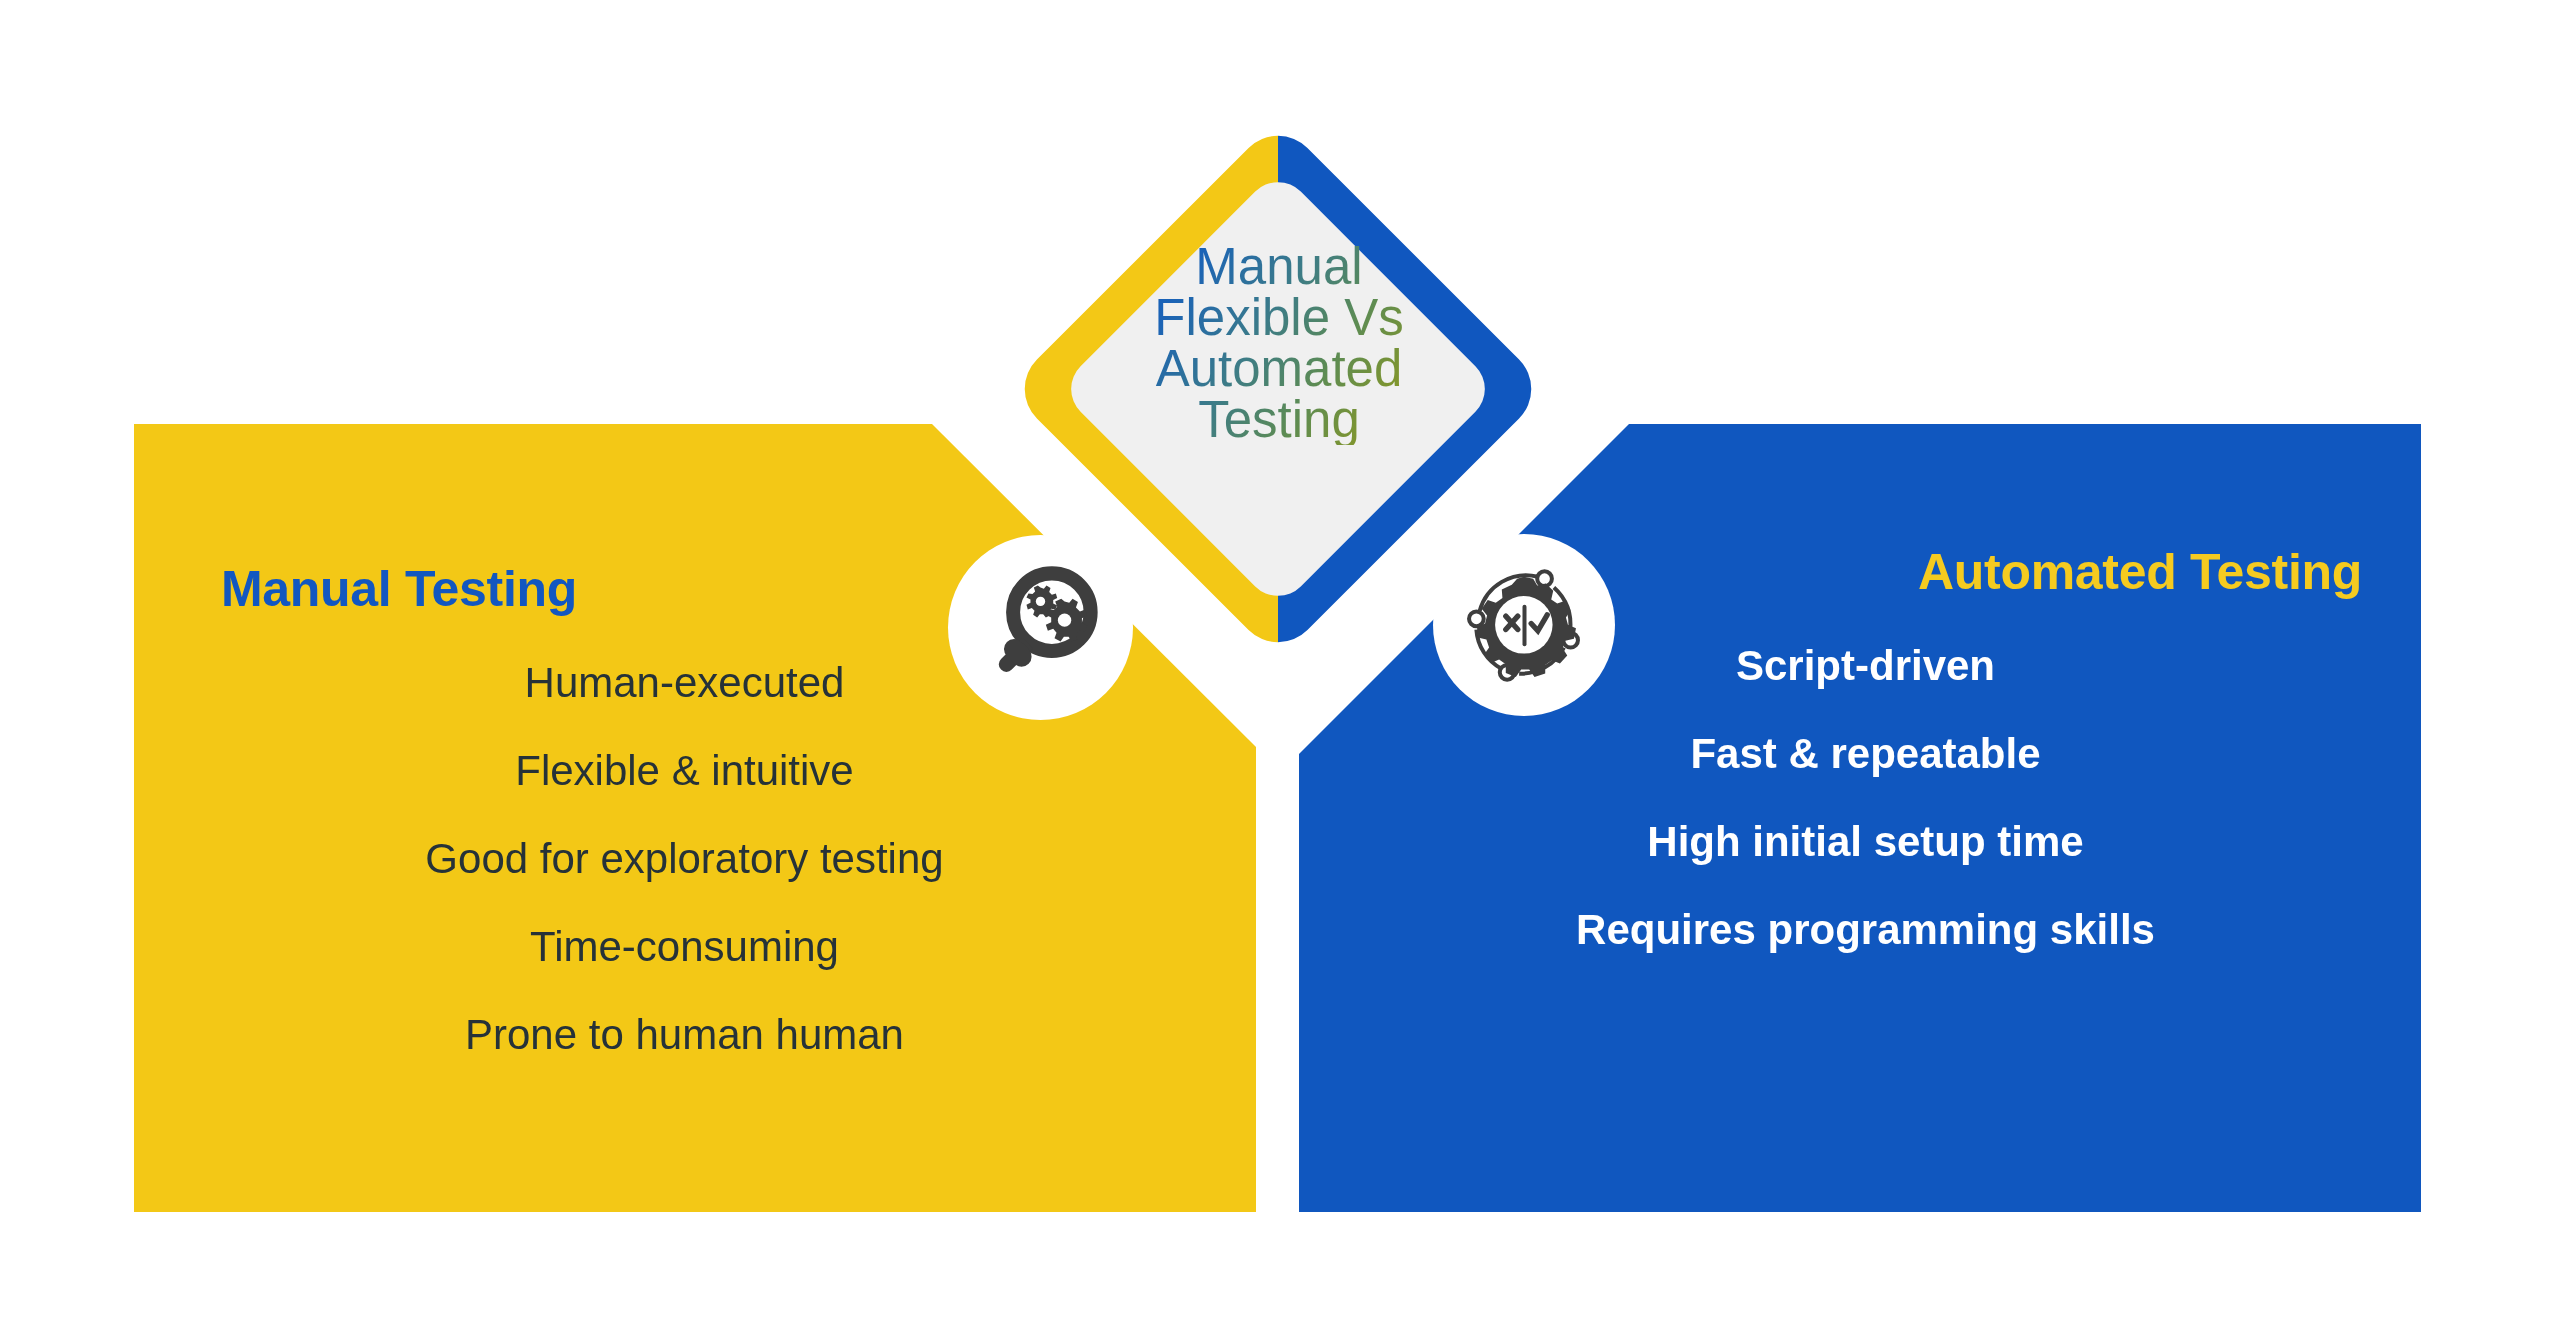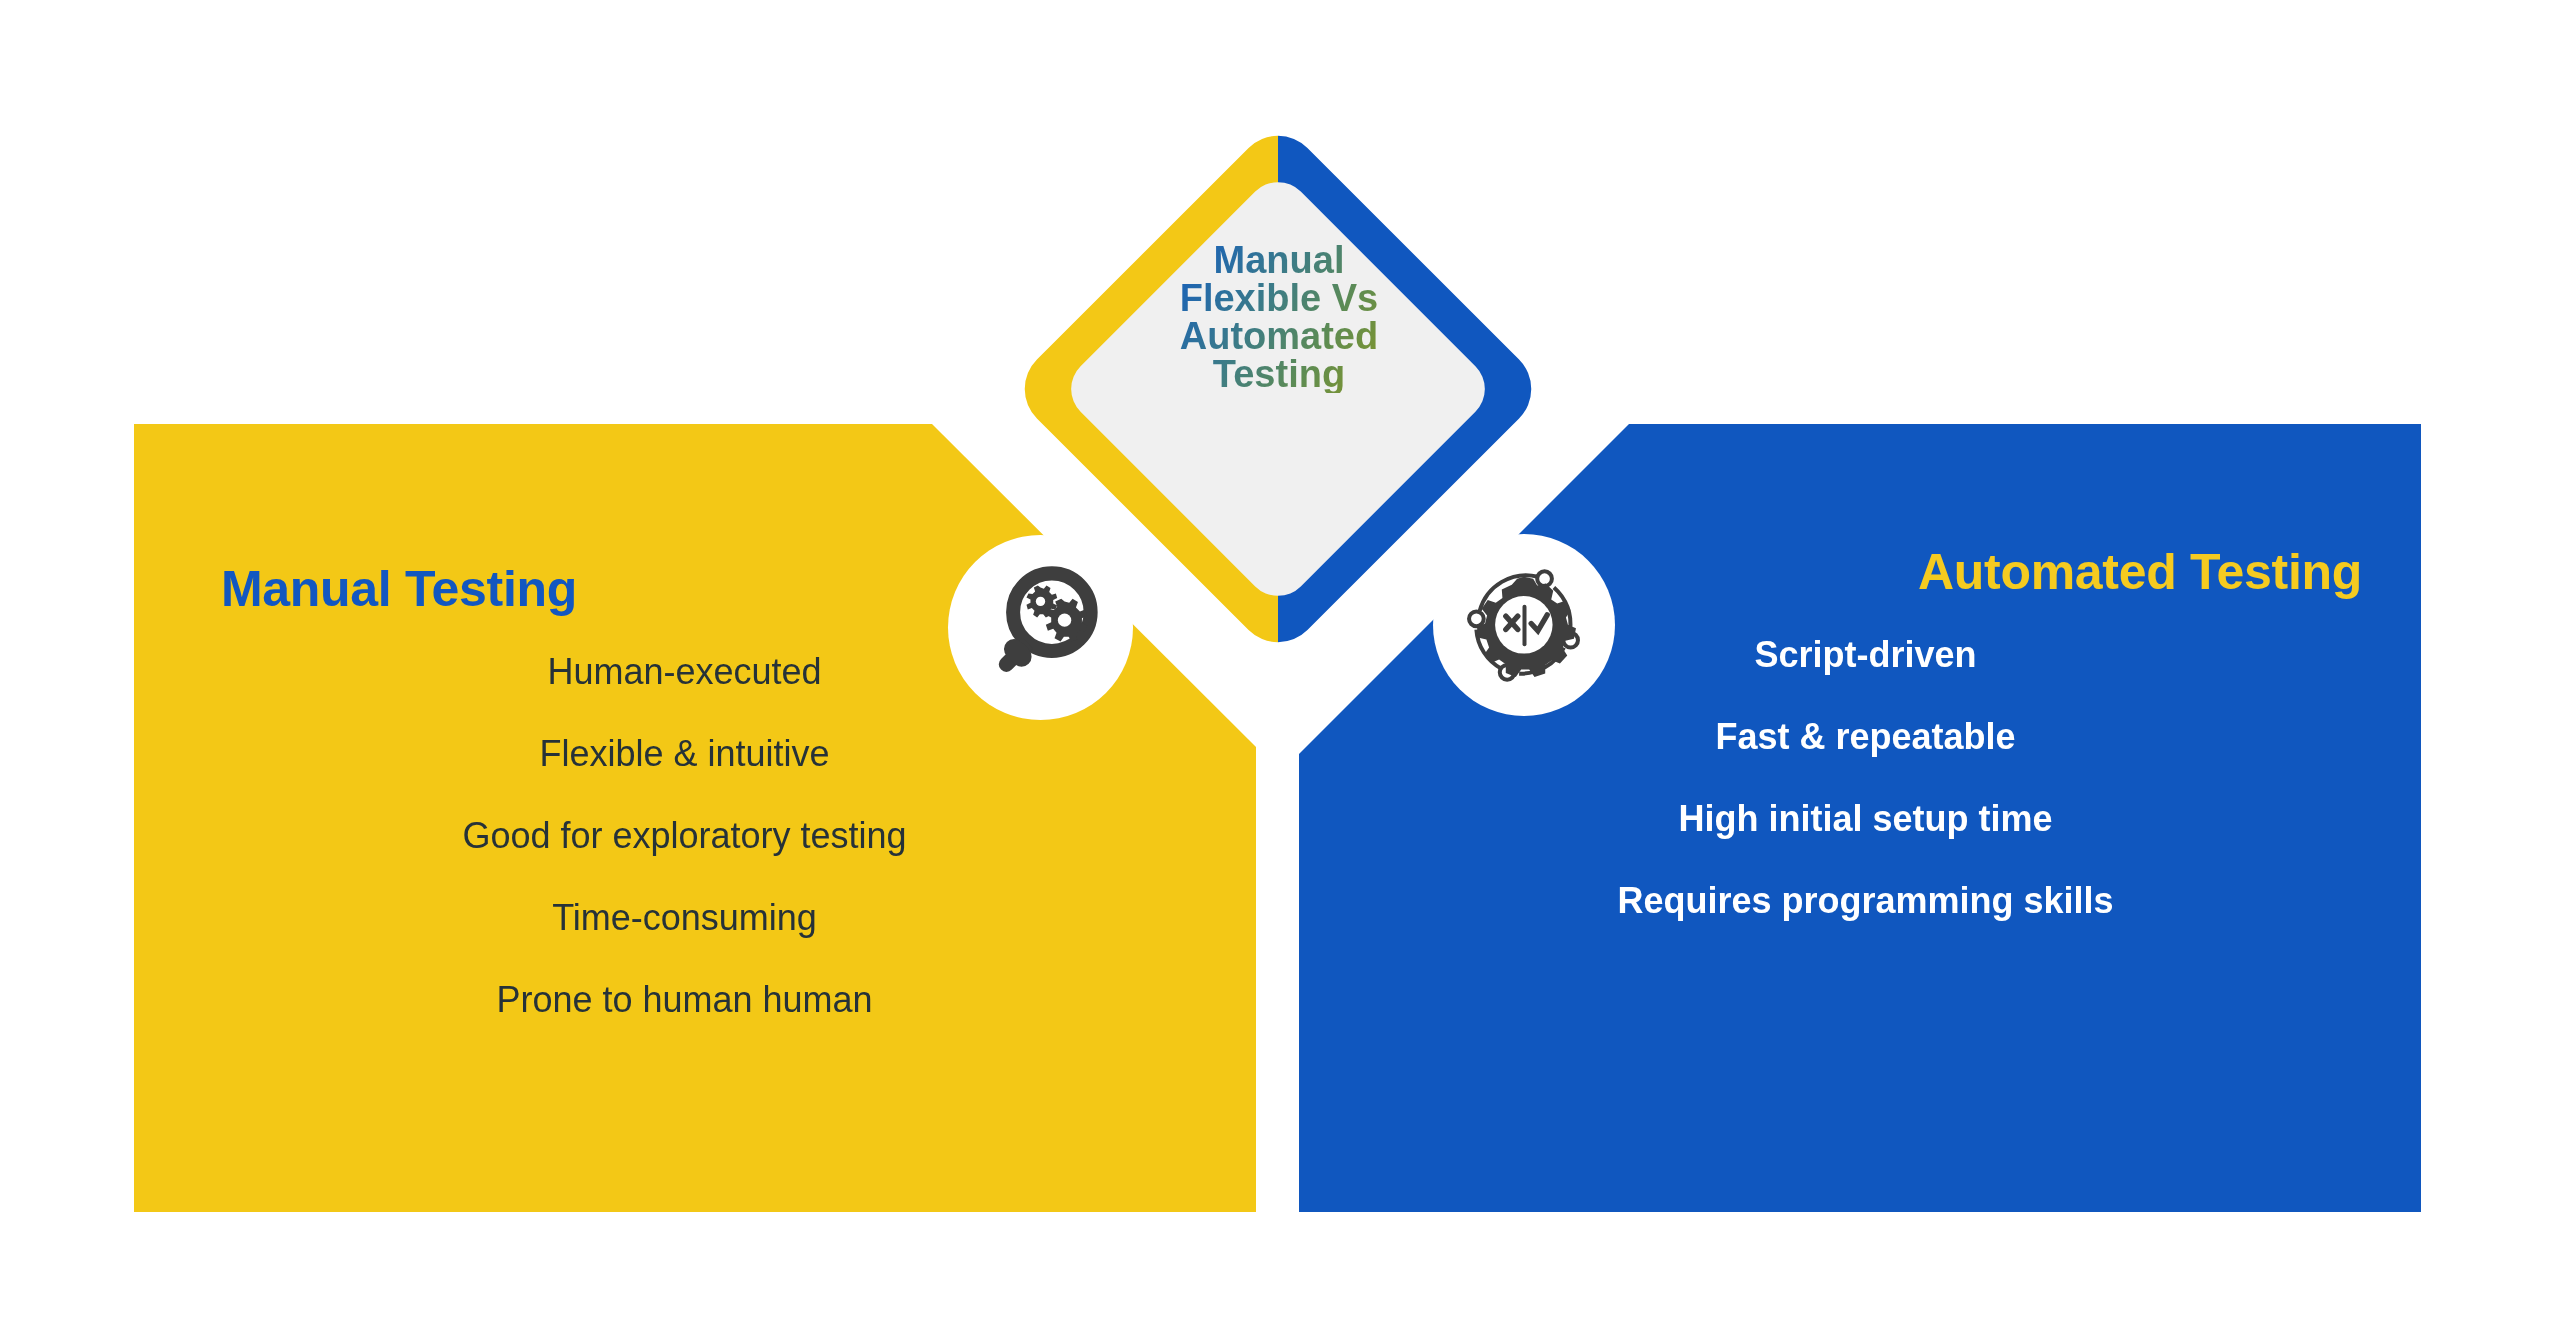--- a/index.html
+++ b/index.html
@@ -86,26 +86,26 @@
   .bullet-list {
     list-style: none;
     margin: 0;
     padding: 0;
     width: 100%;
   }
   #manual-list { margin-top: 34px; }
   #automated-list { margin-top: 34px; }
 
   .bullet {
-    font-size: 36px;
+    font-size: 42px;
     line-height: 1.0;
     font-weight: normal;
     white-space: nowrap;
     padding: 0;
-    margin: 4px 0 46px 0;
+    margin: 12px 0 46px 0;
   }
   #manual-list .bullet {
     color: #263238;
     text-align: center;
   }
   #automated-list .bullet {
     color: #ffffff;
     text-align: center;
     font-weight: bold;
   }
@@ -120,22 +120,22 @@
     height: 604px;
   }
   #diamond-svg { display: block; }
 
   #diamond-text {
     position: absolute;
     left: 1106px;
     top: 241px;
     width: 346px;
     text-align: center;
-    font-size: 38px;
-    font-weight: bold;
+    font-size: 51px;
+    font-weight: normal;
     line-height: 1.0;
     font-stretch: condensed;
     background-image: linear-gradient(123deg, #0d5bc4 0%, #1b63b6 22%, #3d7c86 45%, #5e8c52 64%, #83962a 82%, #a3a30c 100%);
     -webkit-background-clip: text;
     background-clip: text;
     color: transparent;
     -webkit-text-fill-color: transparent;
   }
 
   

